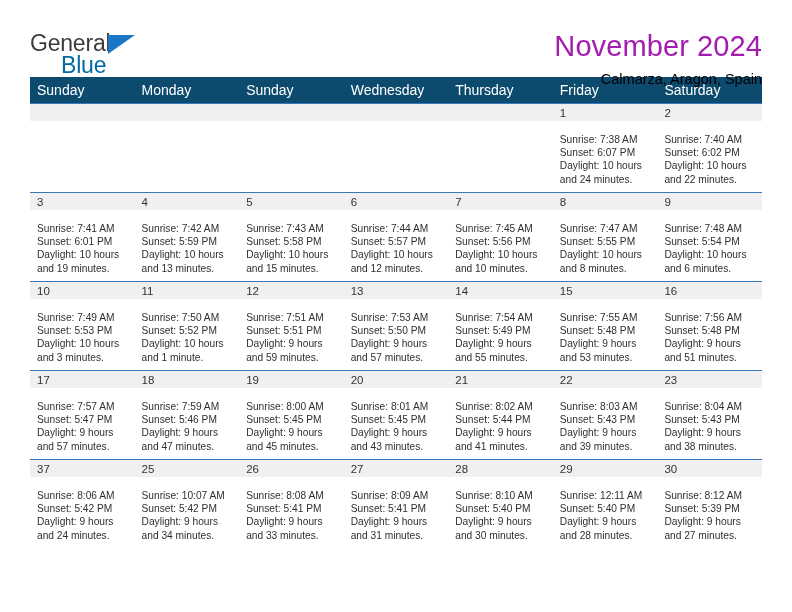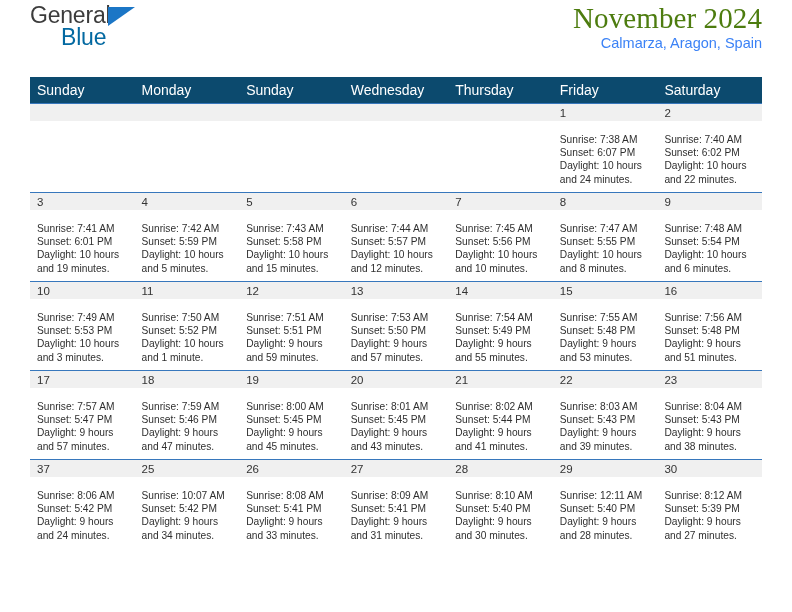--- a/index.html
+++ b/index.html
@@ -22,21 +22,21 @@
     box-sizing: border-box;
     padding: 0 30px;
   }
 
   
   .topbar {
     display: flex;
     align-items: flex-start;
     justify-content: space-between;
     height: 72px;
-    padding-top: 2px;
+    padding-top: 30px;
     box-sizing: border-box;
   }
 
   .logo {
     position: relative;
     width: 120px;
     height: 52px;
     line-height: 1;
     user-select: none;
   }
@@ -68,30 +68,30 @@
     border-bottom: 19px solid transparent;
   }
 
   .titleblock {
     text-align: right;
     padding-top: 0px;
   }
   .cal-title {
     font-size: 29px;
     font-weight: normal;
-    color: #4d7c0f;
+    color: #a21caf;
     letter-spacing: 0.1px;
     line-height: 1.15;
     white-space: nowrap;
-    font-family: Liberation Serif, serif;
   }
   .cal-subtitle {
     font-size: 14.5px;
     font-weight: normal;
-    color: #3b82f6;
+    color: #000000;
+    margin-top: 8px;
     line-height: 1.15;
     white-space: nowrap;
   }
 
   
   .calendar {
     width: 732px;
     border-collapse: collapse;
     table-layout: fixed;
     margin-top: 5px;
@@ -252,21 +252,21 @@
               <div>Daylight: 10 hours</div>
               <div>and 19 minutes.</div>
             </div>
           </td>
           <td class="">
             <div class="daynum">4</div>
             <div class="dayinfo">
               <div>Sunrise: 7:42 AM</div>
               <div>Sunset: 5:59 PM</div>
               <div>Daylight: 10 hours</div>
-              <div>and 5 minutes.</div>
+              <div>and 13 minutes.</div>
             </div>
           </td>
           <td class="">
             <div class="daynum">5</div>
             <div class="dayinfo">
               <div>Sunrise: 7:43 AM</div>
               <div>Sunset: 5:58 PM</div>
               <div>Daylight: 10 hours</div>
               <div>and 15 minutes.</div>
             </div>

